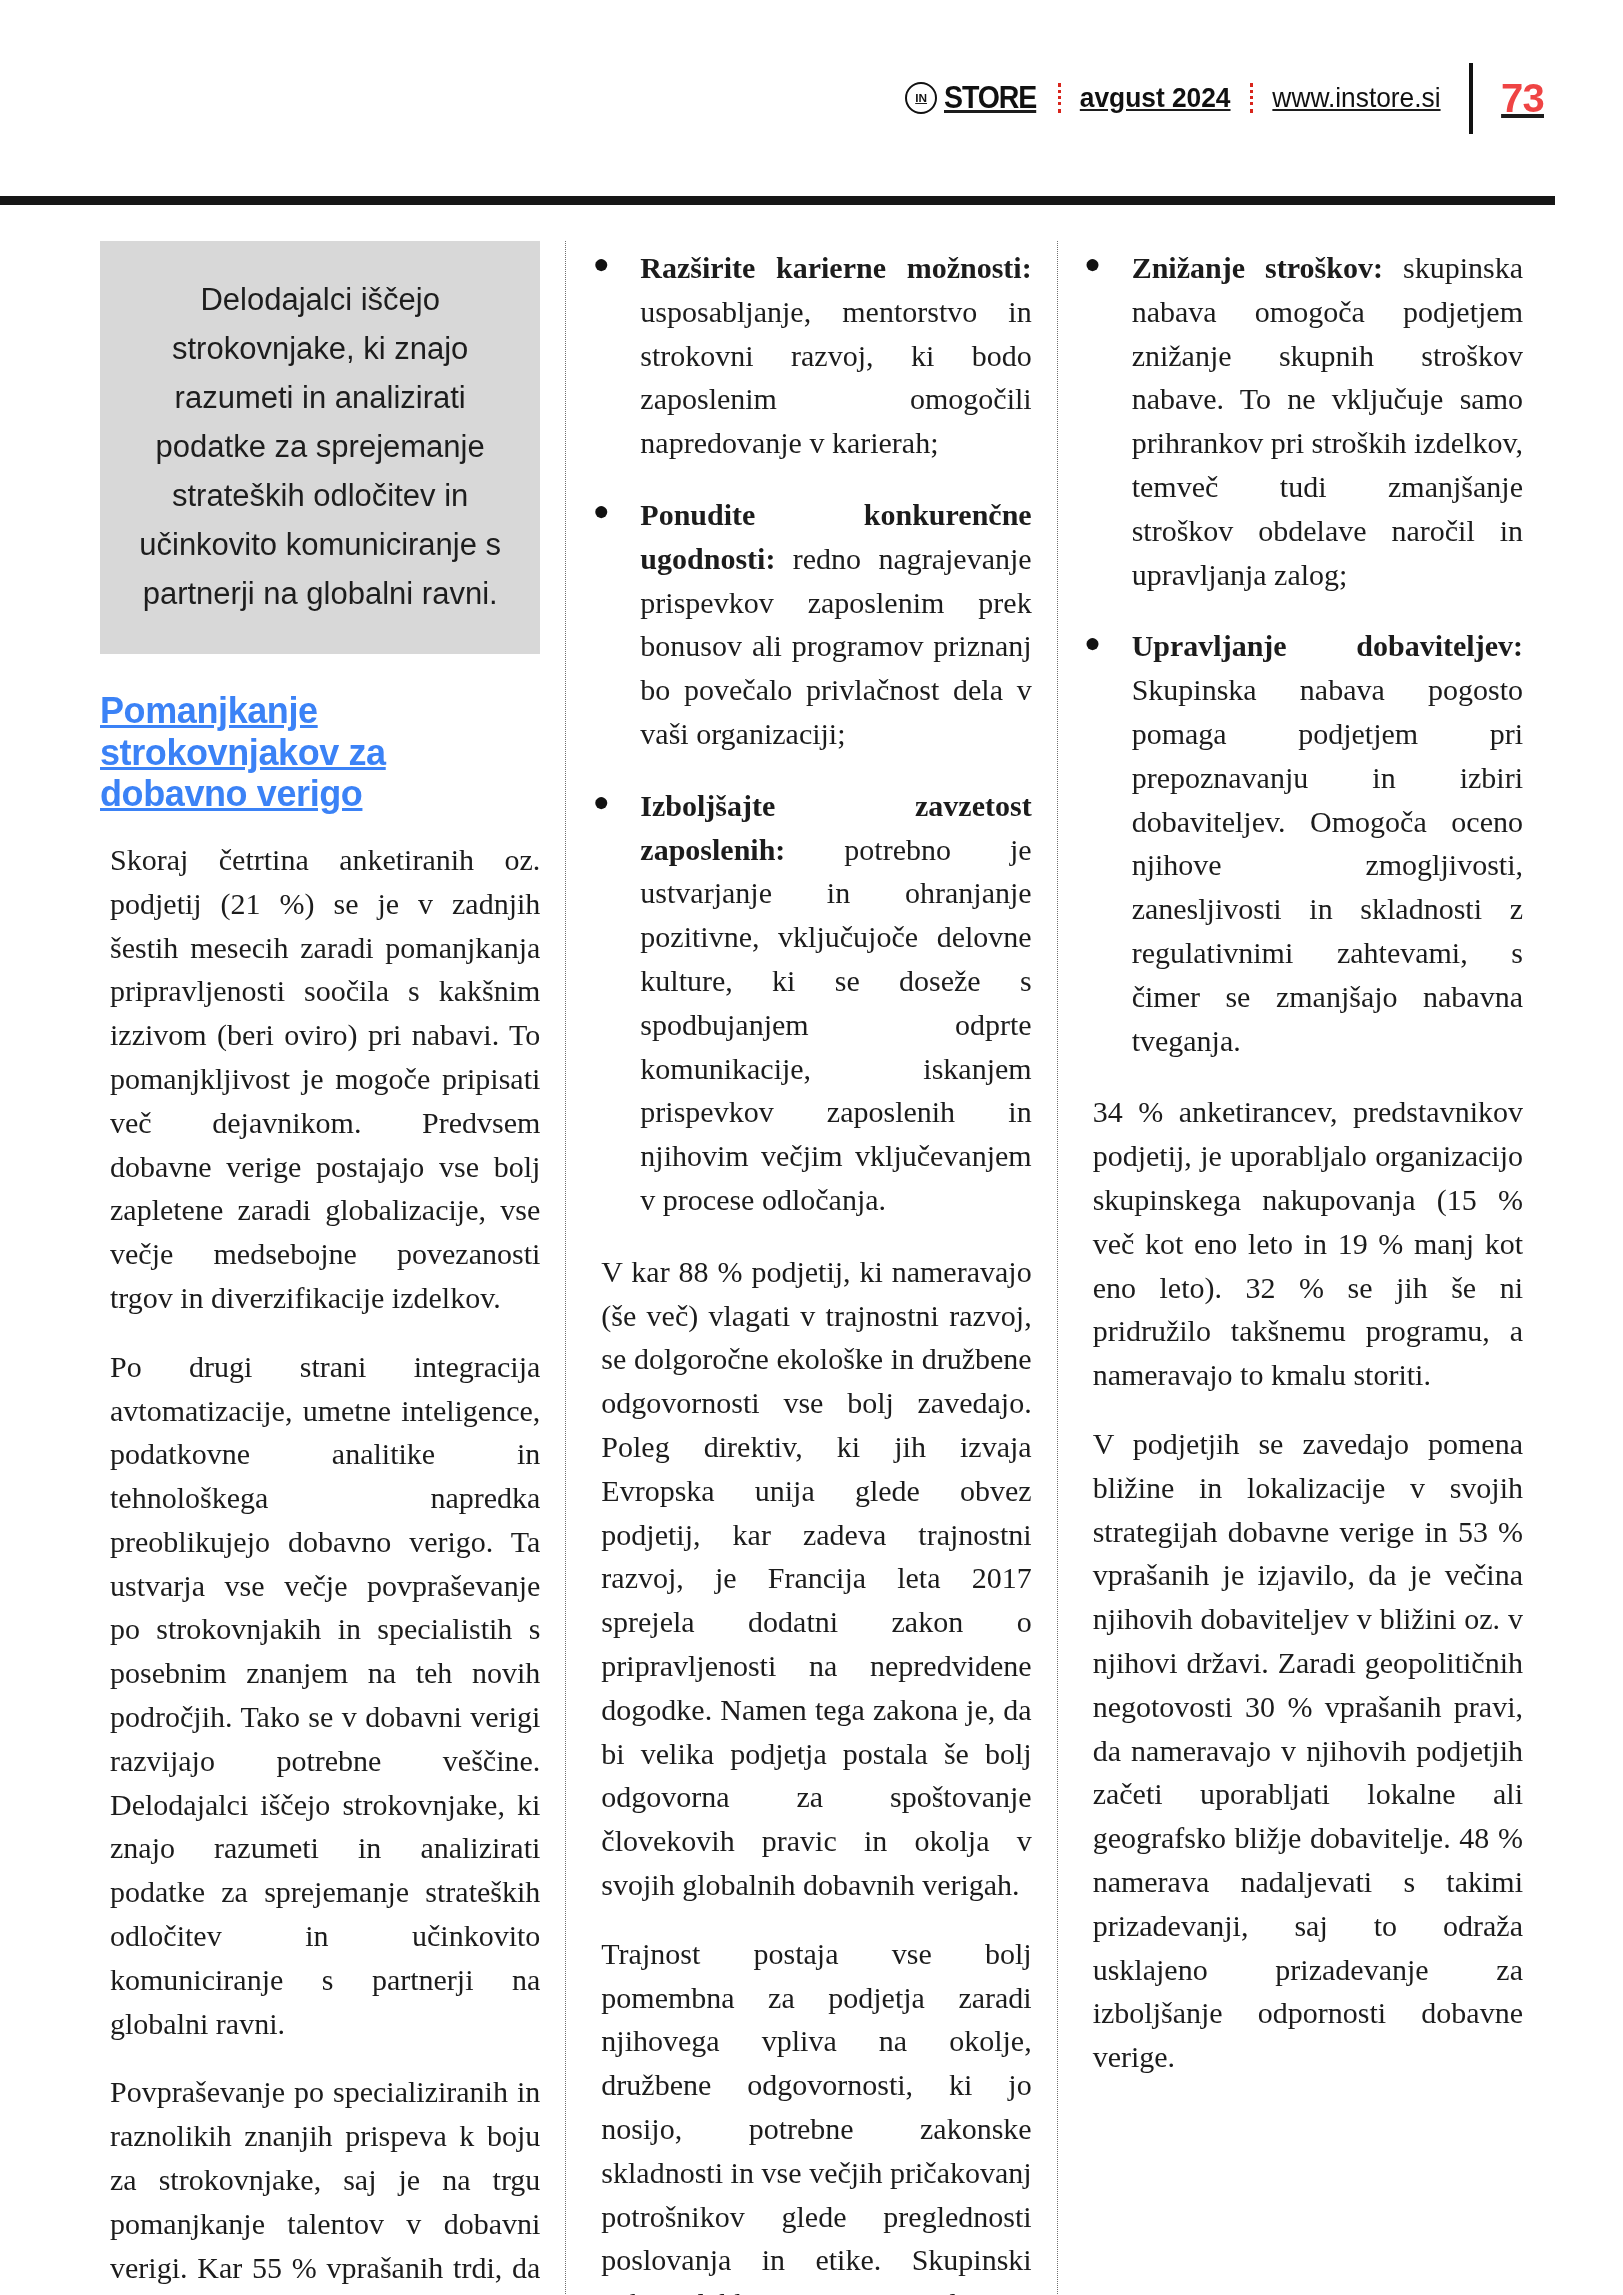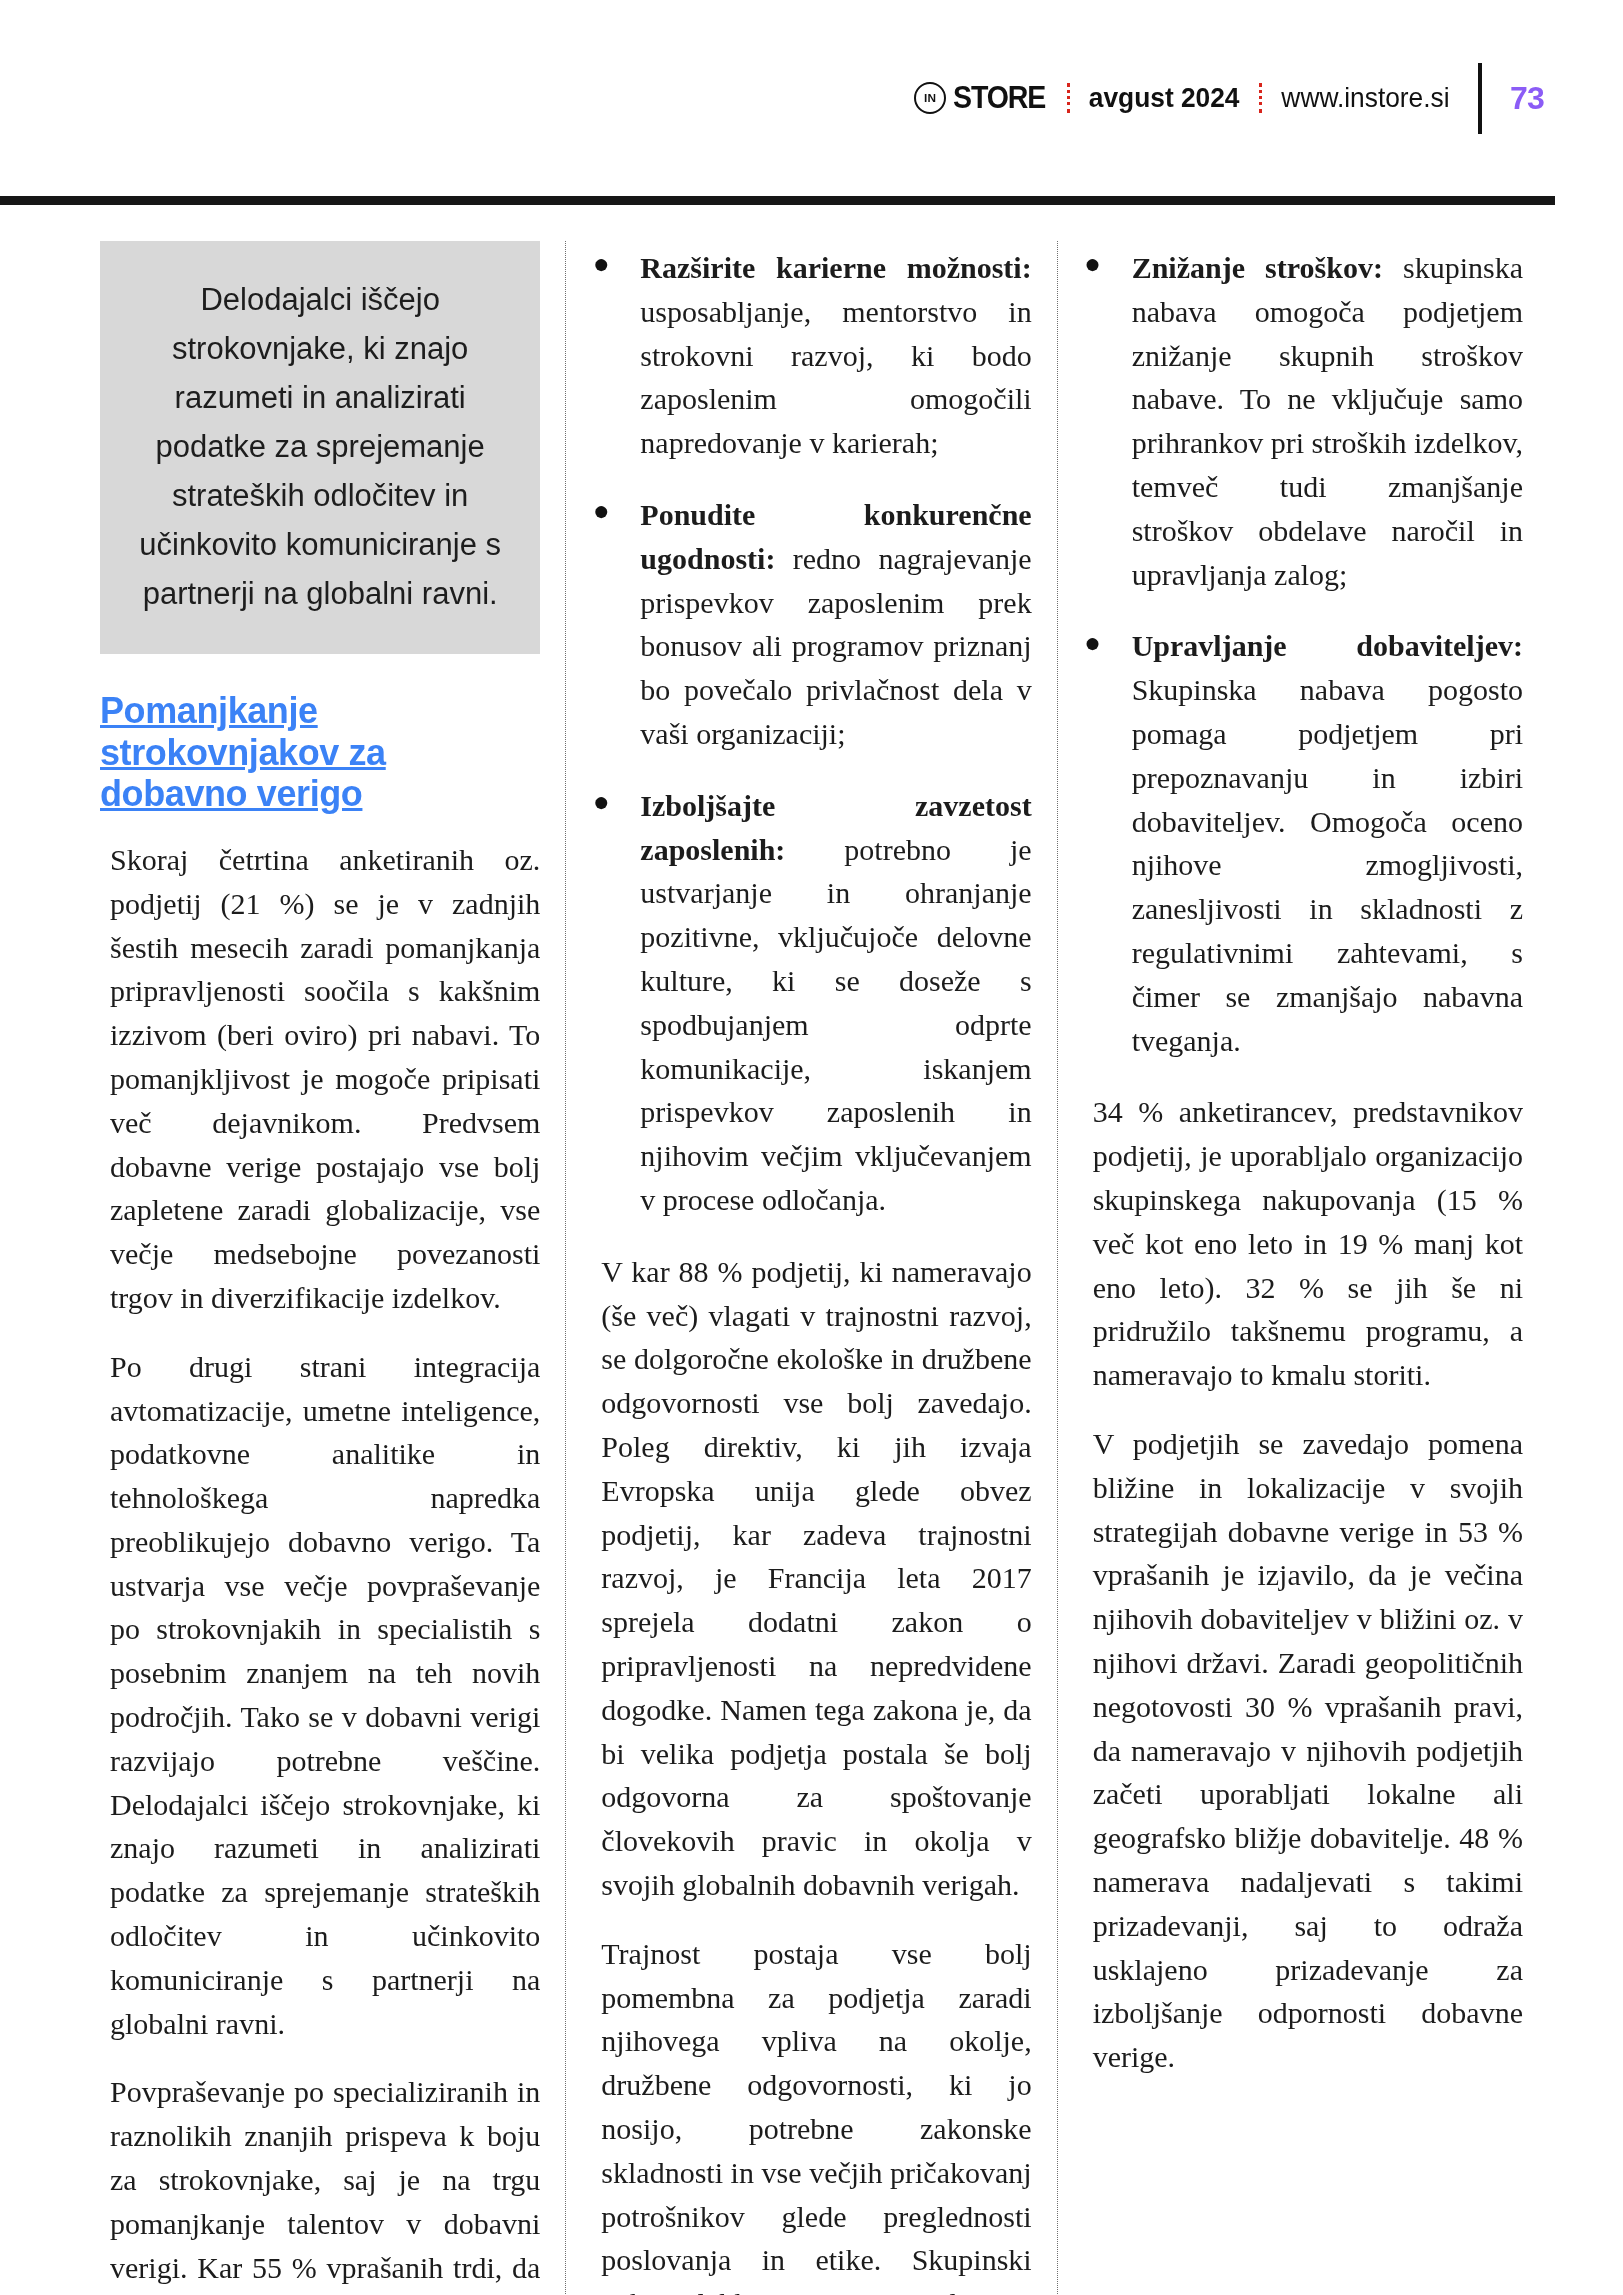--- a/index.html
+++ b/index.html
@@ -10,20 +10,21 @@
     overflow: hidden;
     font-family: "Liberation Serif", serif;
   }
 
   
   .header {
     height: 196px;
     display: flex; align-items: center; justify-content: flex-end;
     padding-right: 79px;
     box-sizing: border-box;
+    text-decoration: underline;
   }
   .header-inner { display: flex; align-items: center; }
   .logo { display: flex; align-items: center; }
   .logo-circle {
     width: 28px; height: 28px; border: 2.4px solid #111; border-radius: 50%;
     display: flex; align-items: center; justify-content: center;
     font-family: "Liberation Sans", sans-serif; font-weight: 700; font-size: 11.8px;
     color: #111; margin-right: 7px;
   }
   .logo-store {
@@ -38,21 +39,21 @@
     font-family: "Liberation Sans", sans-serif; font-weight: 700;
     font-size: 28px; color: #111; transform: scaleX(0.94);
   }
   .hdr-site {
     font-family: "Liberation Sans", sans-serif; font-weight: 400;
     font-size: 28px; color: #111; transform: scaleX(0.94);
   }
   .vbar { width: 3.9px; height: 71px; background: #111; margin: 0 28px 0 23.6px; }
   .page-num {
     font-family: "Liberation Sans", sans-serif; font-weight: 800;
-    font-size: 32px; letter-spacing: -0.8px; color: #8b5cf6;
+    font-size: 40px; letter-spacing: -0.8px; color: #ef4444;
   }
 
   
   .rule { height: 9.4px; background: #161616; width: 1555px; }
 
   
   .main {
     display: flex;
     padding: 36px 100px 0 100px;
     box-sizing: border-box;

